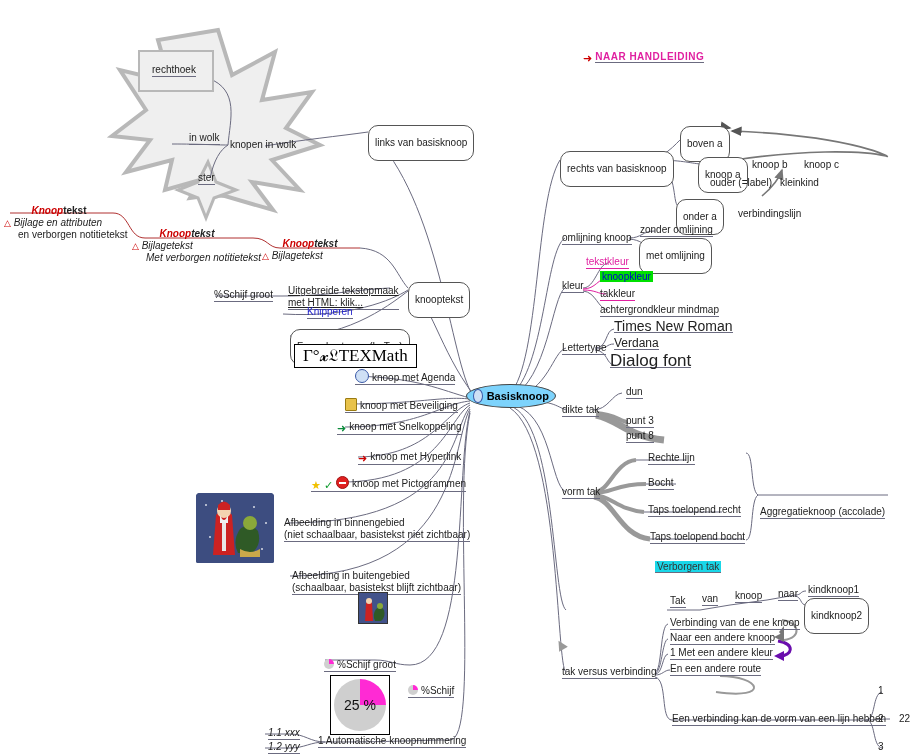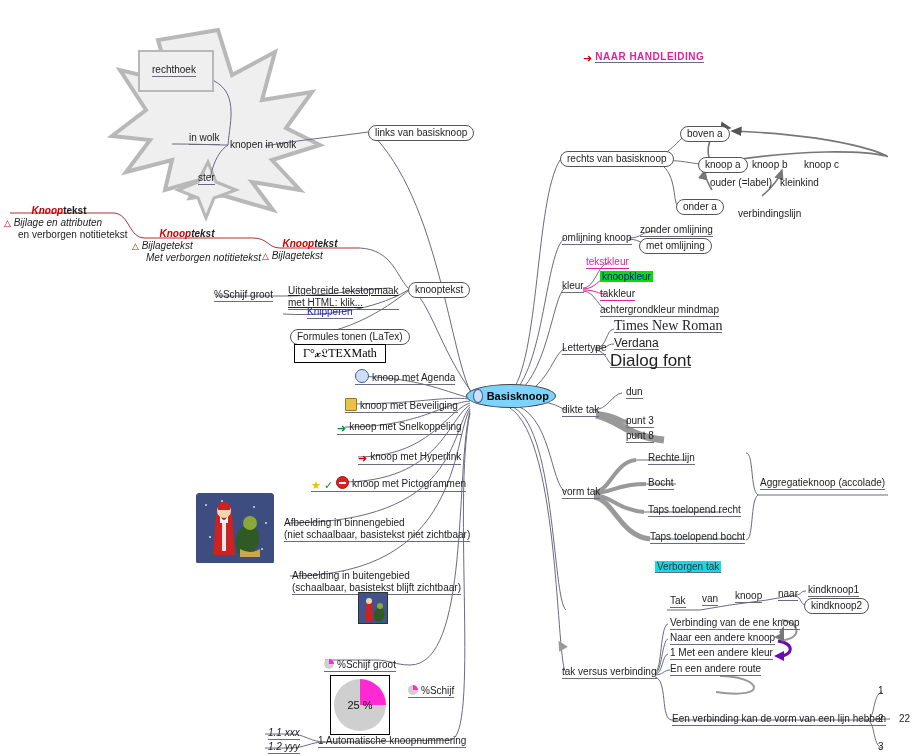--- a/index.html
+++ b/index.html
@@ -2,44 +2,44 @@
 <html><head>
 <meta charset="utf-8">
 <style>
   html,body{margin:0;padding:0;background:#ffffff;}
   body{width:917px;height:756px;position:relative;overflow:hidden;
        font-family:"Liberation Sans",sans-serif;color:#000;}
   #canvas{position:absolute;left:0;top:0;width:917px;height:756px;}
   svg.wires{position:absolute;left:0;top:0;width:917px;height:756px;pointer-events:none;}
   .nd{position:absolute;white-space:nowrap;font-size:10px;line-height:12px;color:#222;}
   .ul{border-bottom:1px solid #6b6b80;}
-  .oval{border:1px solid #555;border-radius:10px;padding:1px 6px;background:#fff;}
+  .oval{border:1px solid #555;border-radius:10px;padding:11px 6px;background:#fff;}
   .rect{border:1px solid #333;background:#fff;}
   .hi-green{background:#00e000;color:#0000cc;padding:0 2px;}
   .hi-cyan{background:#19d7e8;color:#333;padding:0 2px;}
   .magenta{color:#e020a0;}
   .red{color:#cc0000;}
   .blue{color:#2222cc;}
   .ital{font-style:italic;}
   .bld{font-weight:bold;}
   table.attr{border-collapse:collapse;font-size:10px;}
   table.attr td{border:1px solid #777;padding:1px 4px;height:14px;}
   .tri{color:#cc0000;font-size:9px;}
-  .serif{font-family:Liberation Serif, serif;}
+  .serif{font-family:Liberation Sans, sans-serif;}
   .latexbox{border:1.5px solid #000;background:#fff;padding:1px 8px;
-            font-family:"Liberation Serif",serif;font-size:12px;}
+            font-family:"Liberation Serif",serif;font-size:17px;}
   .pic-lg{width:78px;height:70px;border-radius:4px 4px 2px 2px;
           background:#3a4a7a;position:relative;overflow:hidden;}
   .pic-sm{width:28px;height:30px;border:1px solid #333;background:#2e3e6e;
           position:relative;overflow:hidden;}
   .pie-box{width:58px;height:58px;border:1.5px solid #000;background:#fff;
            display:flex;align-items:center;justify-content:center;}
   .pie{width:52px;height:52px;border-radius:50%;
        background:conic-gradient(#ff2ad4 0deg 90deg,#cfcfcf 90deg 360deg);
-       display:flex;align-items:center;justify-content:center;font-size:11px;color:#111;}
+       display:flex;align-items:center;justify-content:center;font-size:14px;color:#111;}
   .mini-pie{display:inline-block;width:10px;height:10px;border-radius:50%;
             background:conic-gradient(#ff2ad4 0 90deg,#d0d0d0 90deg 360deg);
             vertical-align:-1px;margin-right:3px;}
   .ico{display:inline-block;vertical-align:-2px;margin-right:3px;}
   .clock{width:12px;height:12px;border-radius:50%;border:1px solid #3b5aa8;background:#cfe0f5;}
   .lock{width:10px;height:11px;background:#e8c24a;border:1px solid #9a7b12;border-radius:1px;}
   .arrow-g{color:#0a8a3a;font-size:11px;}
   .arrow-r{color:#cc0000;font-size:11px;}
   .star{color:#f0c000;font-size:11px;}
   .check{color:#0a9a2a;font-size:11px;}
@@ -327,21 +327,21 @@
   <div class="nd ul" style="left:562px;top:404px;">dikte tak</div>
   <div class="nd ul" style="left:626px;top:386px;">dun</div>
   <div class="nd ul" style="left:626px;top:415px;">punt 3</div>
   <div class="nd ul" style="left:626px;top:430px;">punt 8</div>
 
   <div class="nd ul" style="left:562px;top:486px;">vorm tak</div>
   <div class="nd ul" style="left:648px;top:452px;">Rechte lijn</div>
   <div class="nd ul" style="left:648px;top:477px;">Bocht</div>
   <div class="nd ul" style="left:648px;top:504px;">Taps toelopend recht</div>
   <div class="nd ul" style="left:650px;top:531px;">Taps toelopend bocht</div>
-  <div class="nd ul" style="left:760px;top:477px;">Aggregatieknoop (accolade)</div>
+  <div class="nd ul" style="left:760px;top:506px;">Aggregatieknoop (accolade)</div>
 
   <div class="nd" style="left:655px;top:561px;"><span class="hi-cyan ul">Verborgen tak</span></div>
 
   <div class="nd ul" style="left:670px;top:595px;">Tak</div>
   <div class="nd ul" style="left:702px;top:593px;">van</div>
   <div class="nd ul" style="left:735px;top:590px;">knoop</div>
   <div class="nd ul" style="left:778px;top:588px;">naar</div>
   <div class="nd ul" style="left:808px;top:584px;">kindknoop1</div>
   <div class="nd oval" style="left:804px;top:598px;">kindknoop2</div>
 

